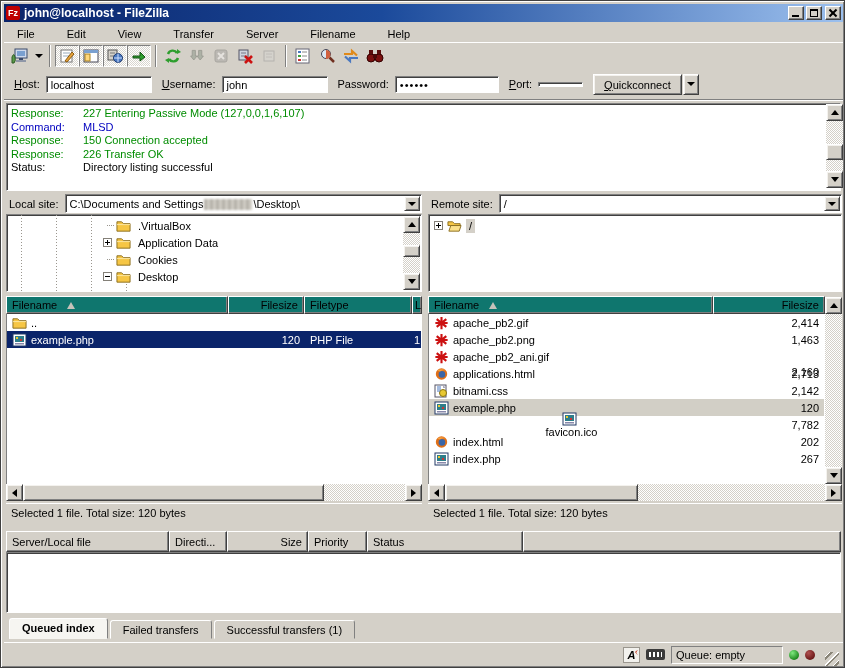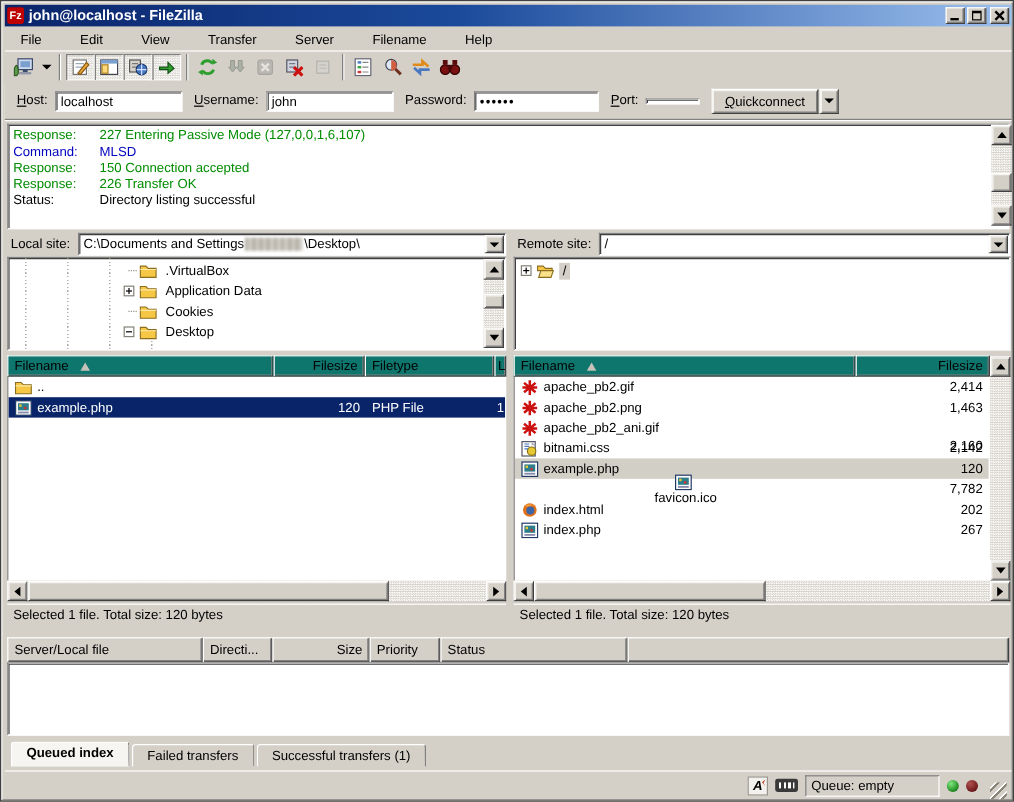--- a/index.html
+++ b/index.html
@@ -478,20 +478,31 @@
       <span class="c" style="width:285px;">
           <svg class="ficon" viewBox="0 0 16 16">
             <path d="M8 1 V15 M2.5 3.5 L13.5 12.5 M13.5 3.5 L2.5 12.5 M1 8 H15" stroke="#cc1111" stroke-width="2.4"></path>
           </svg>
           <span>apache_pb2_ani.gif</span>
         </span>
       <span class="c num" style="flex:1;margin-top:30px;">2,160</span>
     </div>
     <div class="lrow">
       <span class="c" style="width:285px;">
+          <svg class="ficon" viewBox="0 0 16 16">
+            <circle cx="8" cy="8" r="6.5" fill="#e07018"></circle>
+            <circle cx="8.5" cy="8.5" r="3.8" fill="#3a66a8"></circle>
+            <path d="M3 4 Q8 1 13 4 Q10 3 6 5 z" fill="#f5a040"></path>
+          </svg>
+          <span>applications.html</span>
+        </span>
+      <span class="c num" style="flex:1;">2,713</span>
+    </div>
+    <div class="lrow">
+      <span class="c" style="width:285px;">
           <svg class="ficon" viewBox="0 0 15 14">
             <rect x="1" y="1" width="11" height="12" fill="#fff" stroke="#556"></rect>
             <path d="M9 1 L12 4 H9 z" fill="#aab"></path>
             <circle cx="9" cy="9" r="3.5" fill="#e8c832" stroke="#8a7410"></circle>
             <path d="M3 3 h4 M3 5 h4 M3 7 h3" stroke="#4a78c0"></path>
           </svg>
           <span>bitnami.css</span>
         </span>
       <span class="c num" style="flex:1;">2,142</span>
     </div>

